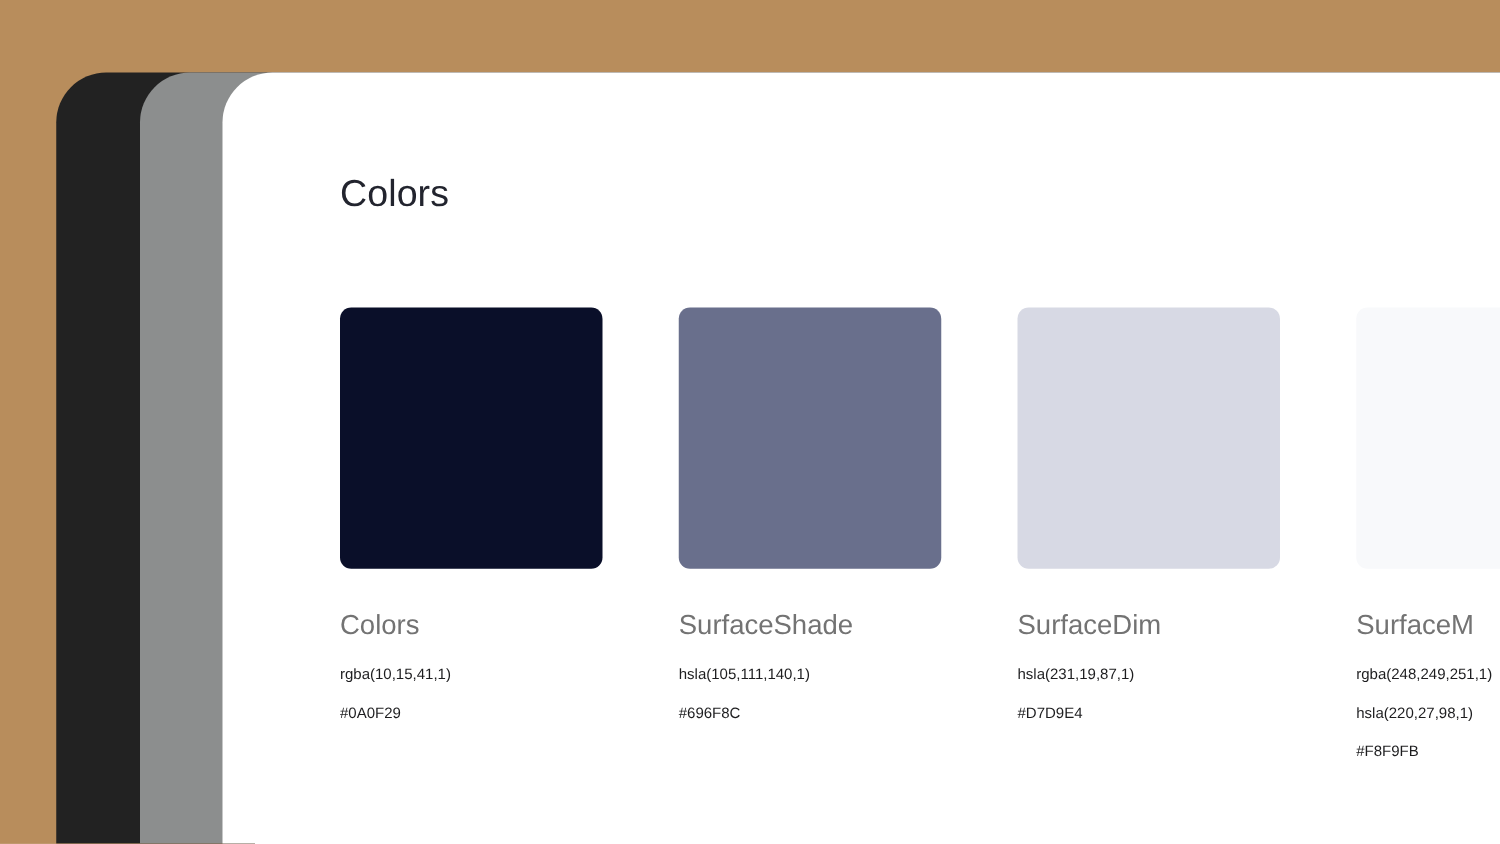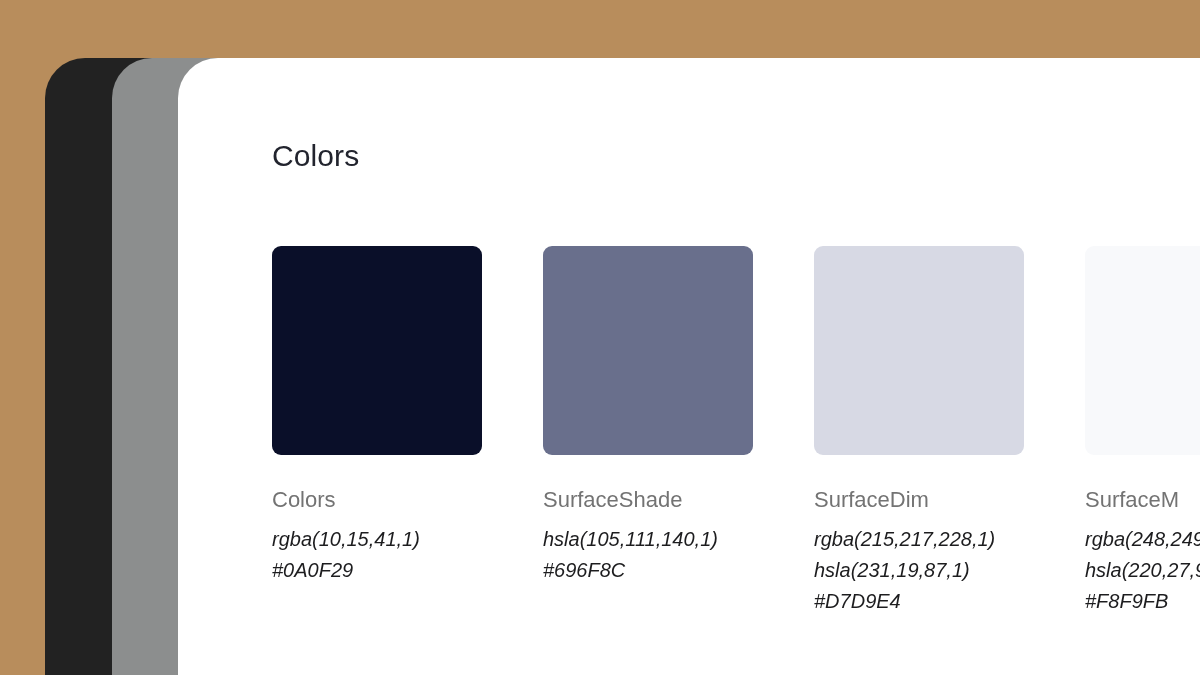--- a/index.html
+++ b/index.html
@@ -93,25 +93,24 @@
     margin-top: 32px;
     font-size: 22px;
     line-height: 26px;
     color: #737373;
     white-space: nowrap;
   }
   .swatch-values {
     margin-top: 11px;
   }
   .swatch-value {
-    font-size: 20px;
+    font-size: 12px;
     line-height: 31px;
     color: #1d1d1f;
     white-space: nowrap;
-    font-style: italic;
   }
 </style>
 </head>
 <body>
 
 <div id="stage" style="background: rgb(184, 141, 92);">
 
   <div class="layer layer-back" style="background: rgb(34, 34, 34);"></div>
   <div class="layer layer-mid" style="background: rgb(140, 142, 142);"></div>
 
@@ -137,21 +136,20 @@
           <div class="swatch-values">
             <div class="swatch-value">hsla(105,111,140,1)</div>
             <div class="swatch-value">#696F8C</div>
           </div>
         </div>
 
         <div class="swatch-col">
           <div class="swatch-chip" style="background: rgb(215, 217, 228);"></div>
           <div class="swatch-name">SurfaceDim</div>
           <div class="swatch-values">
-            <div class="swatch-value">rgba(215,217,228,1)</div>
             <div class="swatch-value">hsla(231,19,87,1)</div>
             <div class="swatch-value">#D7D9E4</div>
           </div>
         </div>
 
         <div class="swatch-col">
           <div class="swatch-chip" style="background: rgb(248, 249, 251);"></div>
           <div class="swatch-name">SurfaceM</div>
           <div class="swatch-values">
             <div class="swatch-value">rgba(248,249,251,1)</div>

